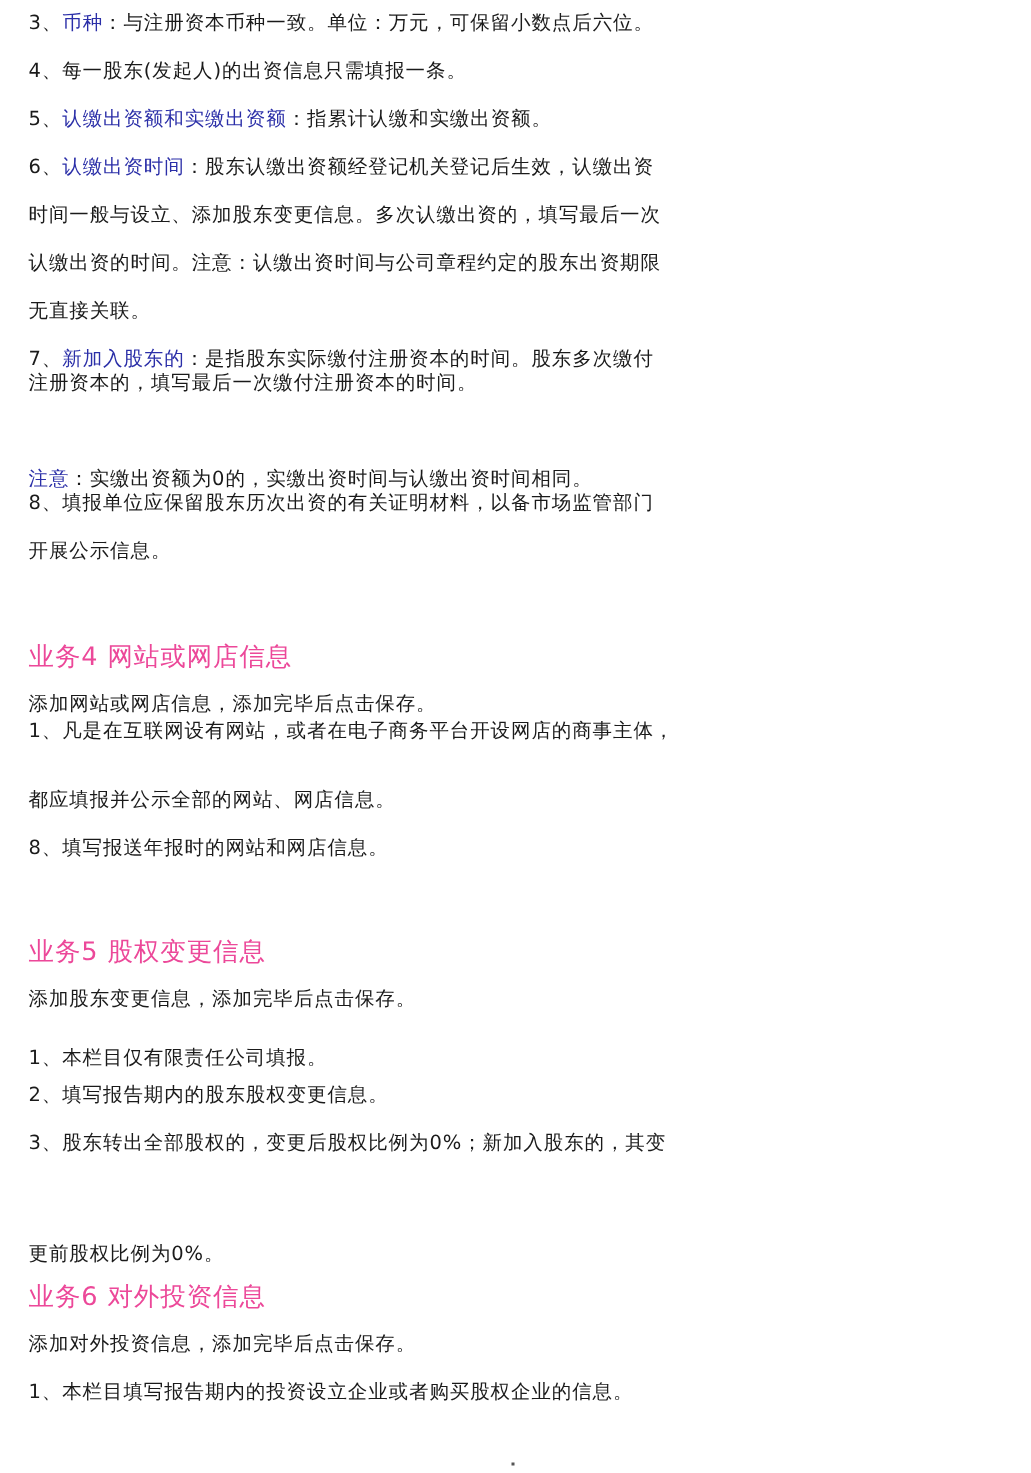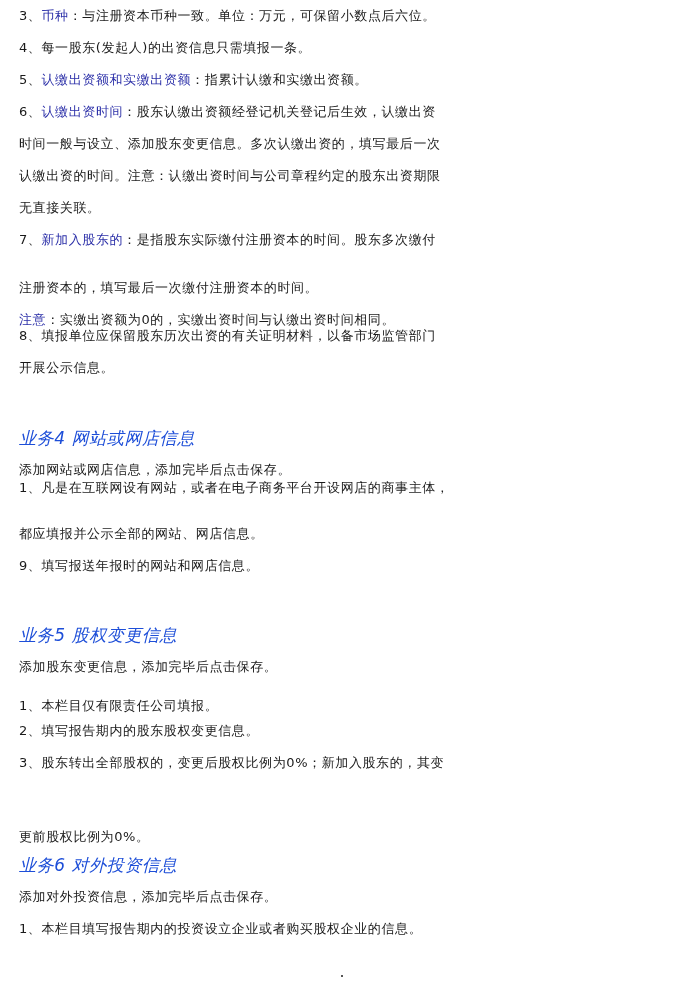--- a/index.html
+++ b/index.html
@@ -7,21 +7,21 @@
     width: 687px; height: 982px; overflow: hidden; position: relative;
     font-family: "DejaVu Sans", "Liberation Sans", sans-serif;
     color: #1a1a1a;
   }
   .doc { position: absolute; left: 0; top: 0; width: 687px; }
   .line {
     position: absolute; left: 19px; white-space: nowrap;
     font-size: 13px; line-height: 32px; letter-spacing: 0.6px;
   }
   .hl { color: #2b2fa8; }
-  .heading { color: #1d4ed8; font-size: 17px; font-style: italic; }
+  .heading { color: #ec4899; font-size: 17px; }
   .dot { position: absolute; left: 341px; top: 975px; width: 2px; height: 2px; background: #555; }
 </style>
 </head>
 <body>
 
 <div class="doc">
 
   <div class="line" style="top:0px">
     <span>3、</span><span class="hl">币种</span><span>：与注册资本币种一致。单位：万元，可保留小数点后六位。</span>
   </div>
@@ -35,34 +35,34 @@
   <div class="line" style="top:96px">
     <span>6、</span><span class="hl">认缴出资时间</span><span>：股东认缴出资额经登记机关登记后生效，认缴出资</span>
   </div>
   <div class="line" style="top:128px">时间一般与设立、添加股东变更信息。多次认缴出资的，填写最后一次</div>
   <div class="line" style="top:160px">认缴出资的时间。注意：认缴出资时间与公司章程约定的股东出资期限</div>
   <div class="line" style="top:192px">无直接关联。</div>
 
   <div class="line" style="top:224px">
     <span>7、</span><span class="hl">新加入股东的</span><span>：是指股东实际缴付注册资本的时间。股东多次缴付</span>
   </div>
-  <div class="line" style="top:272px">注册资本的，填写最后一次缴付注册资本的时间。</div>
+  <div class="line" style="top:240px">注册资本的，填写最后一次缴付注册资本的时间。</div>
 
   <div class="line" style="top:304px">
     <span class="hl">注意</span><span>：实缴出资额为0的，实缴出资时间与认缴出资时间相同。</span>
   </div>
 
   <div class="line" style="top:320px">8、填报单位应保留股东历次出资的有关证明材料，以备市场监管部门</div>
   <div class="line" style="top:352px">开展公示信息。</div>
 
   <div class="line heading" style="top:422px">业务4  网站或网店信息</div>
   <div class="line" style="top:454px">添加网站或网店信息，添加完毕后点击保存。</div>
   <div class="line" style="top:472px">1、凡是在互联网设有网站，或者在电子商务平台开设网店的商事主体，</div>
   <div class="line" style="top:518px">都应填报并公示全部的网站、网店信息。</div>
-  <div class="line" style="top:550px">9、填写报送年报时的网站和网店信息。</div>
+  <div class="line" style="top:550px">8、填写报送年报时的网站和网店信息。</div>
 
   <div class="line heading" style="top:619px">业务5  股权变更信息</div>
   <div class="line" style="top:651px">添加股东变更信息，添加完毕后点击保存。</div>
   <div class="line" style="top:690px">1、本栏目仅有限责任公司填报。</div>
   <div class="line" style="top:715px">2、填写报告期内的股东股权变更信息。</div>
   <div class="line" style="top:747px">3、股东转出全部股权的，变更后股权比例为0%；新加入股东的，其变</div>
   <div class="line" style="top:821px">更前股权比例为0%。</div>
 
   <div class="line heading" style="top:849px">业务6  对外投资信息</div>
   <div class="line" style="top:881px">添加对外投资信息，添加完毕后点击保存。</div>

